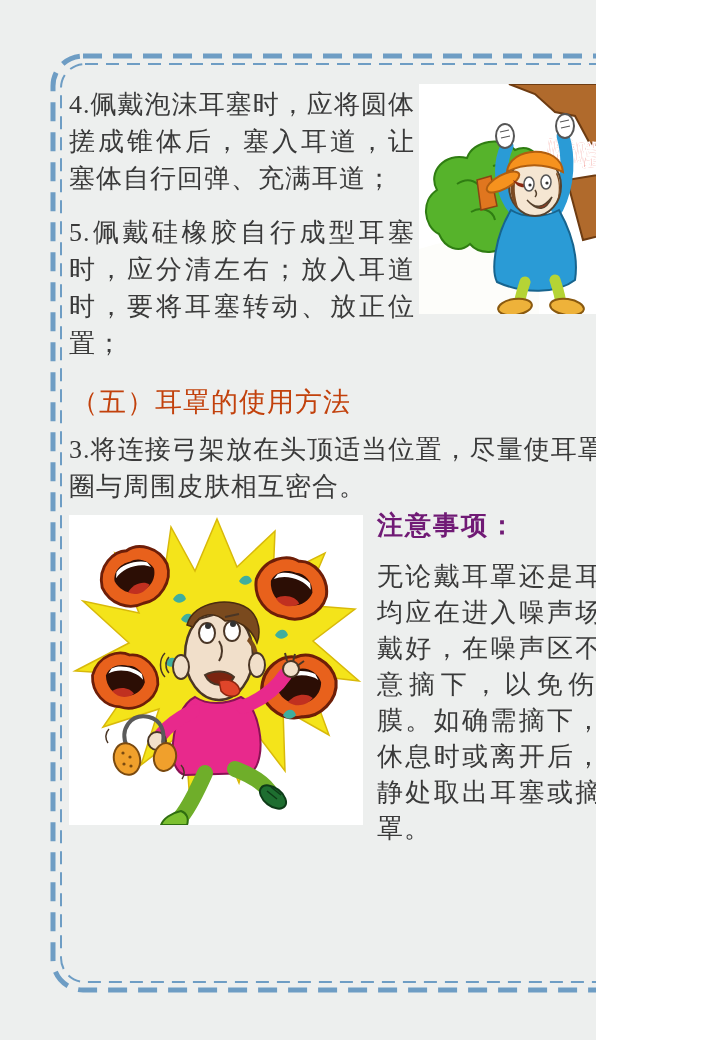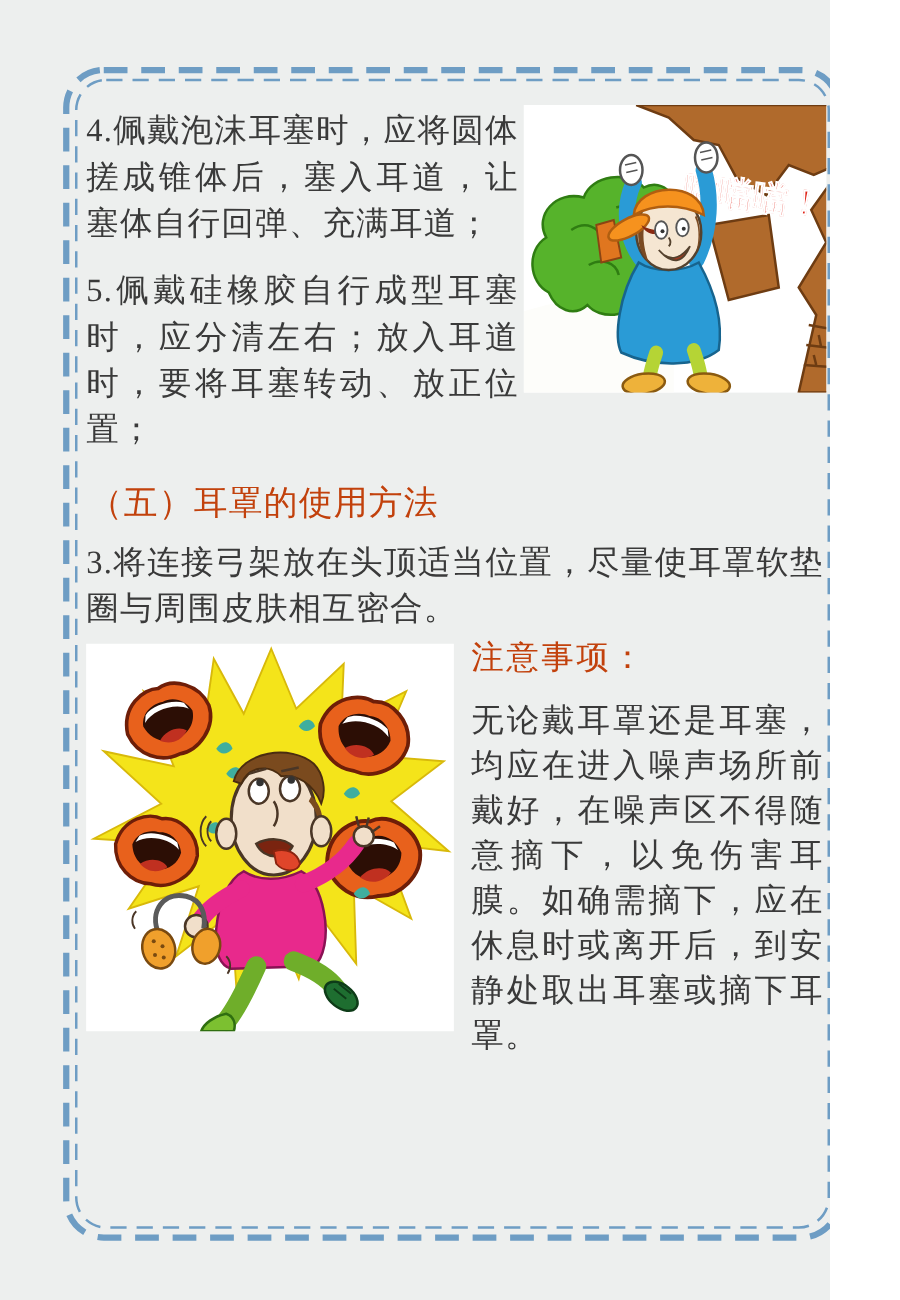--- a/index.html
+++ b/index.html
@@ -1,18 +1,18 @@
 <!DOCTYPE html>
 <html lang="zh"><head>
 <meta charset="utf-8">
 <style>
   html,body{margin:0;padding:0;}
   .page{
     position:relative;
-    width:664px;height:1040px;
+    width:596px;height:1040px;
     background:#edefee;
     font-family:"Liberation Serif","DejaVu Serif",serif;
     overflow:hidden;
   }
   .frame{position:absolute;left:50px;top:53px;width:624px;height:940px;}
   .frame-border{position:absolute;left:0;top:0;}
   .frame-content{
     position:absolute;left:13px;top:13px;right:13px;bottom:13px;
     padding:18px 2px 0 6px;
     box-sizing:border-box;
@@ -35,22 +35,22 @@
     margin:6px 0 12px 2px;
     font-size:27px;line-height:34px;
     font-weight:normal;
     color:#c2410c;
     letter-spacing:1px;
   }
   .note-col{flex:1 1 auto;padding-left:14px;padding-top:0;}
   h3.note-heading{
     margin:0 0 16px 0;
     font-size:26px;line-height:34px;
-    font-weight:normal;
-    color:#c2410c;
+    font-weight:bold;
+    color:#701a75;
     letter-spacing:2px;
   }
   p.note-body{
     margin:0;
     font-size:26px;line-height:36px;
     color:#3a3a3a;
     text-align:justify;
     letter-spacing:1px;
   }
   svg{display:block;}

